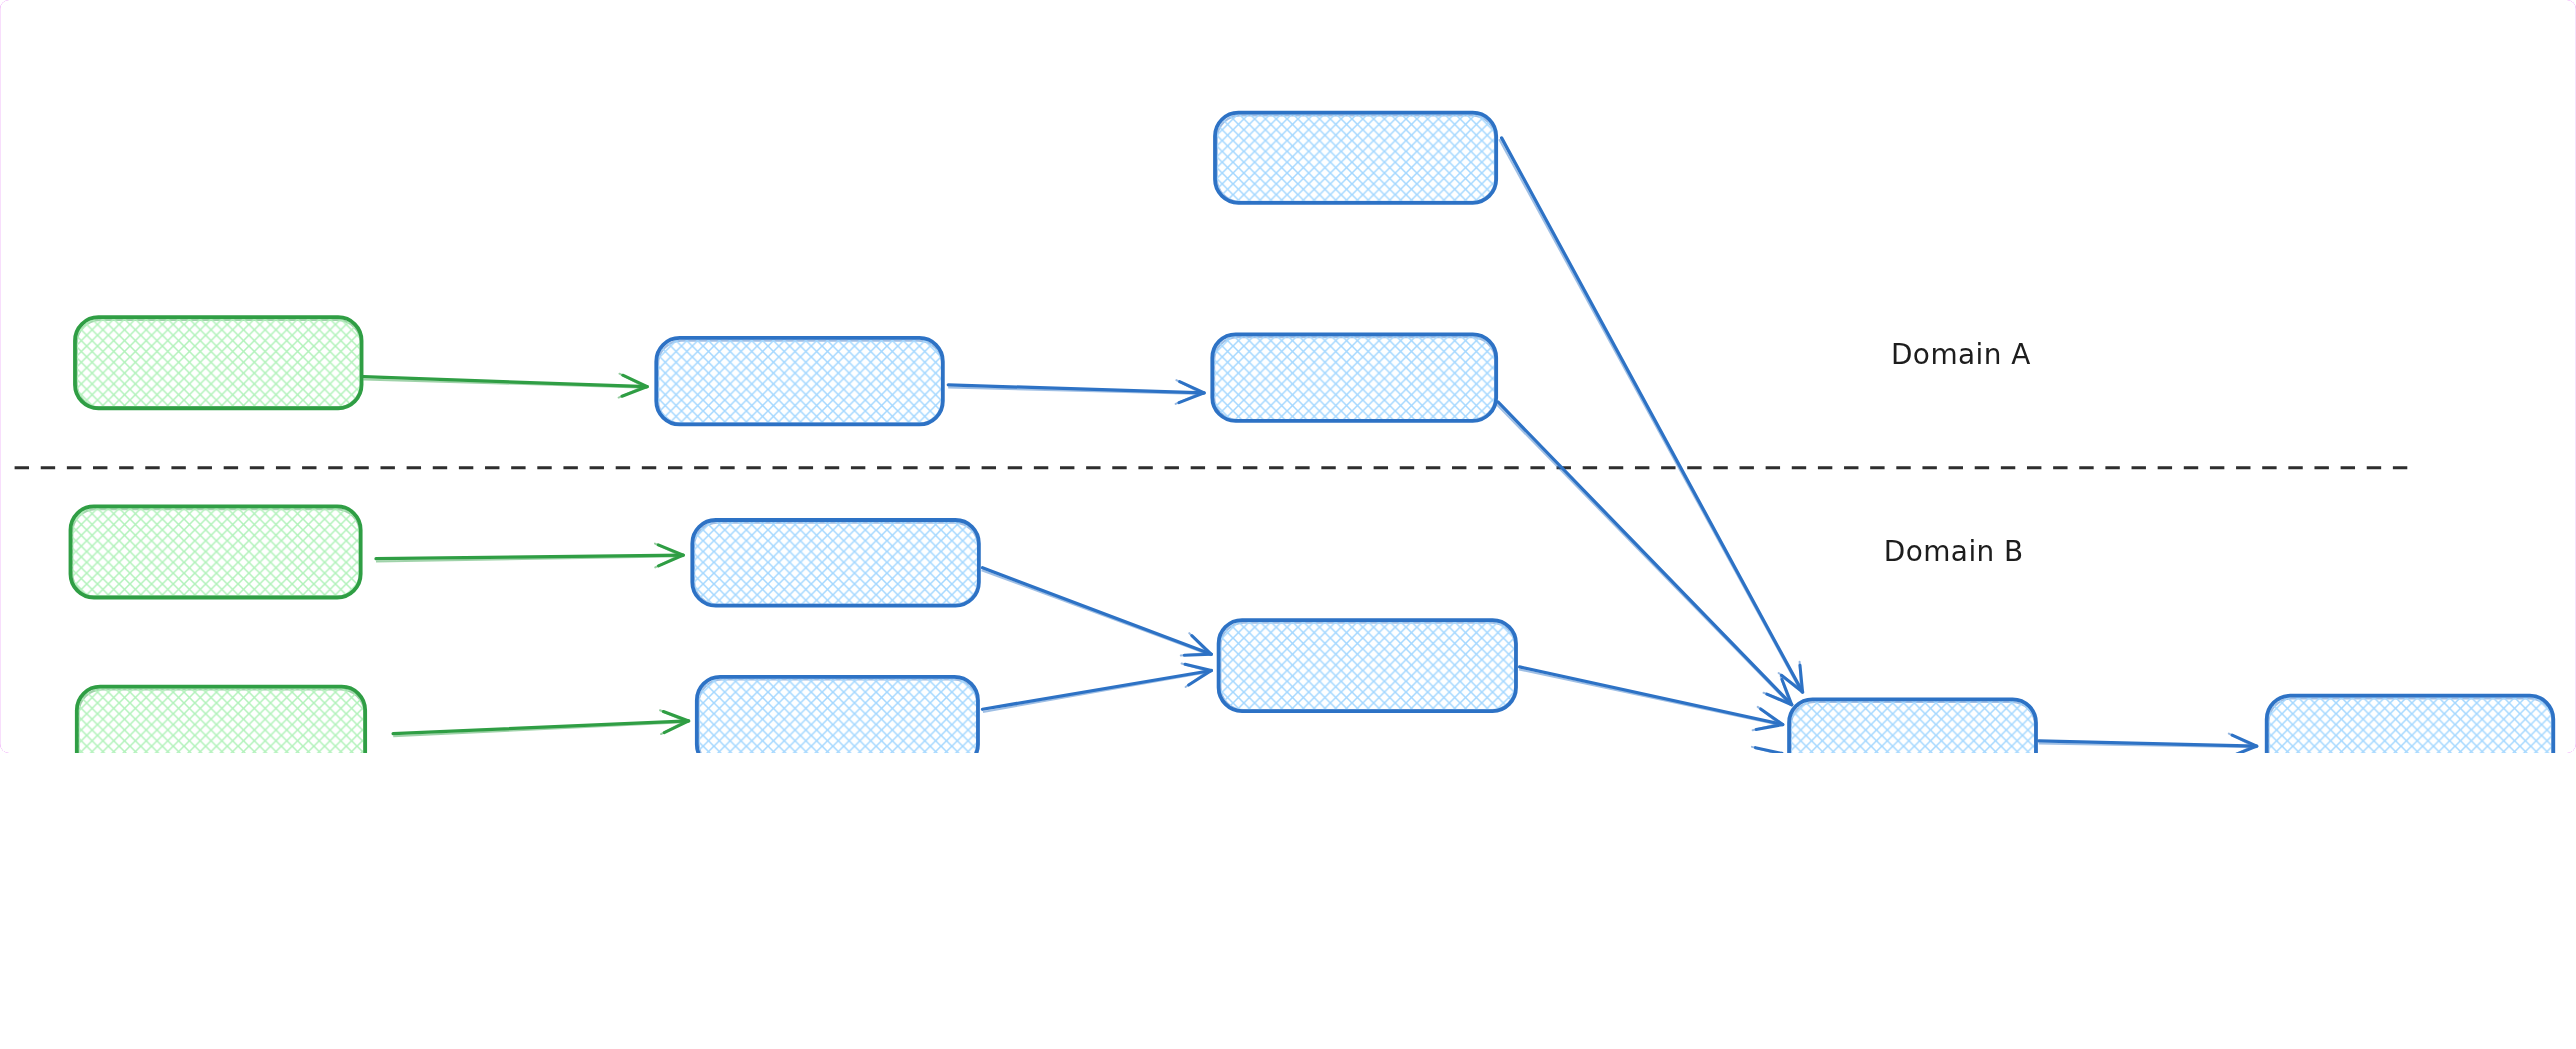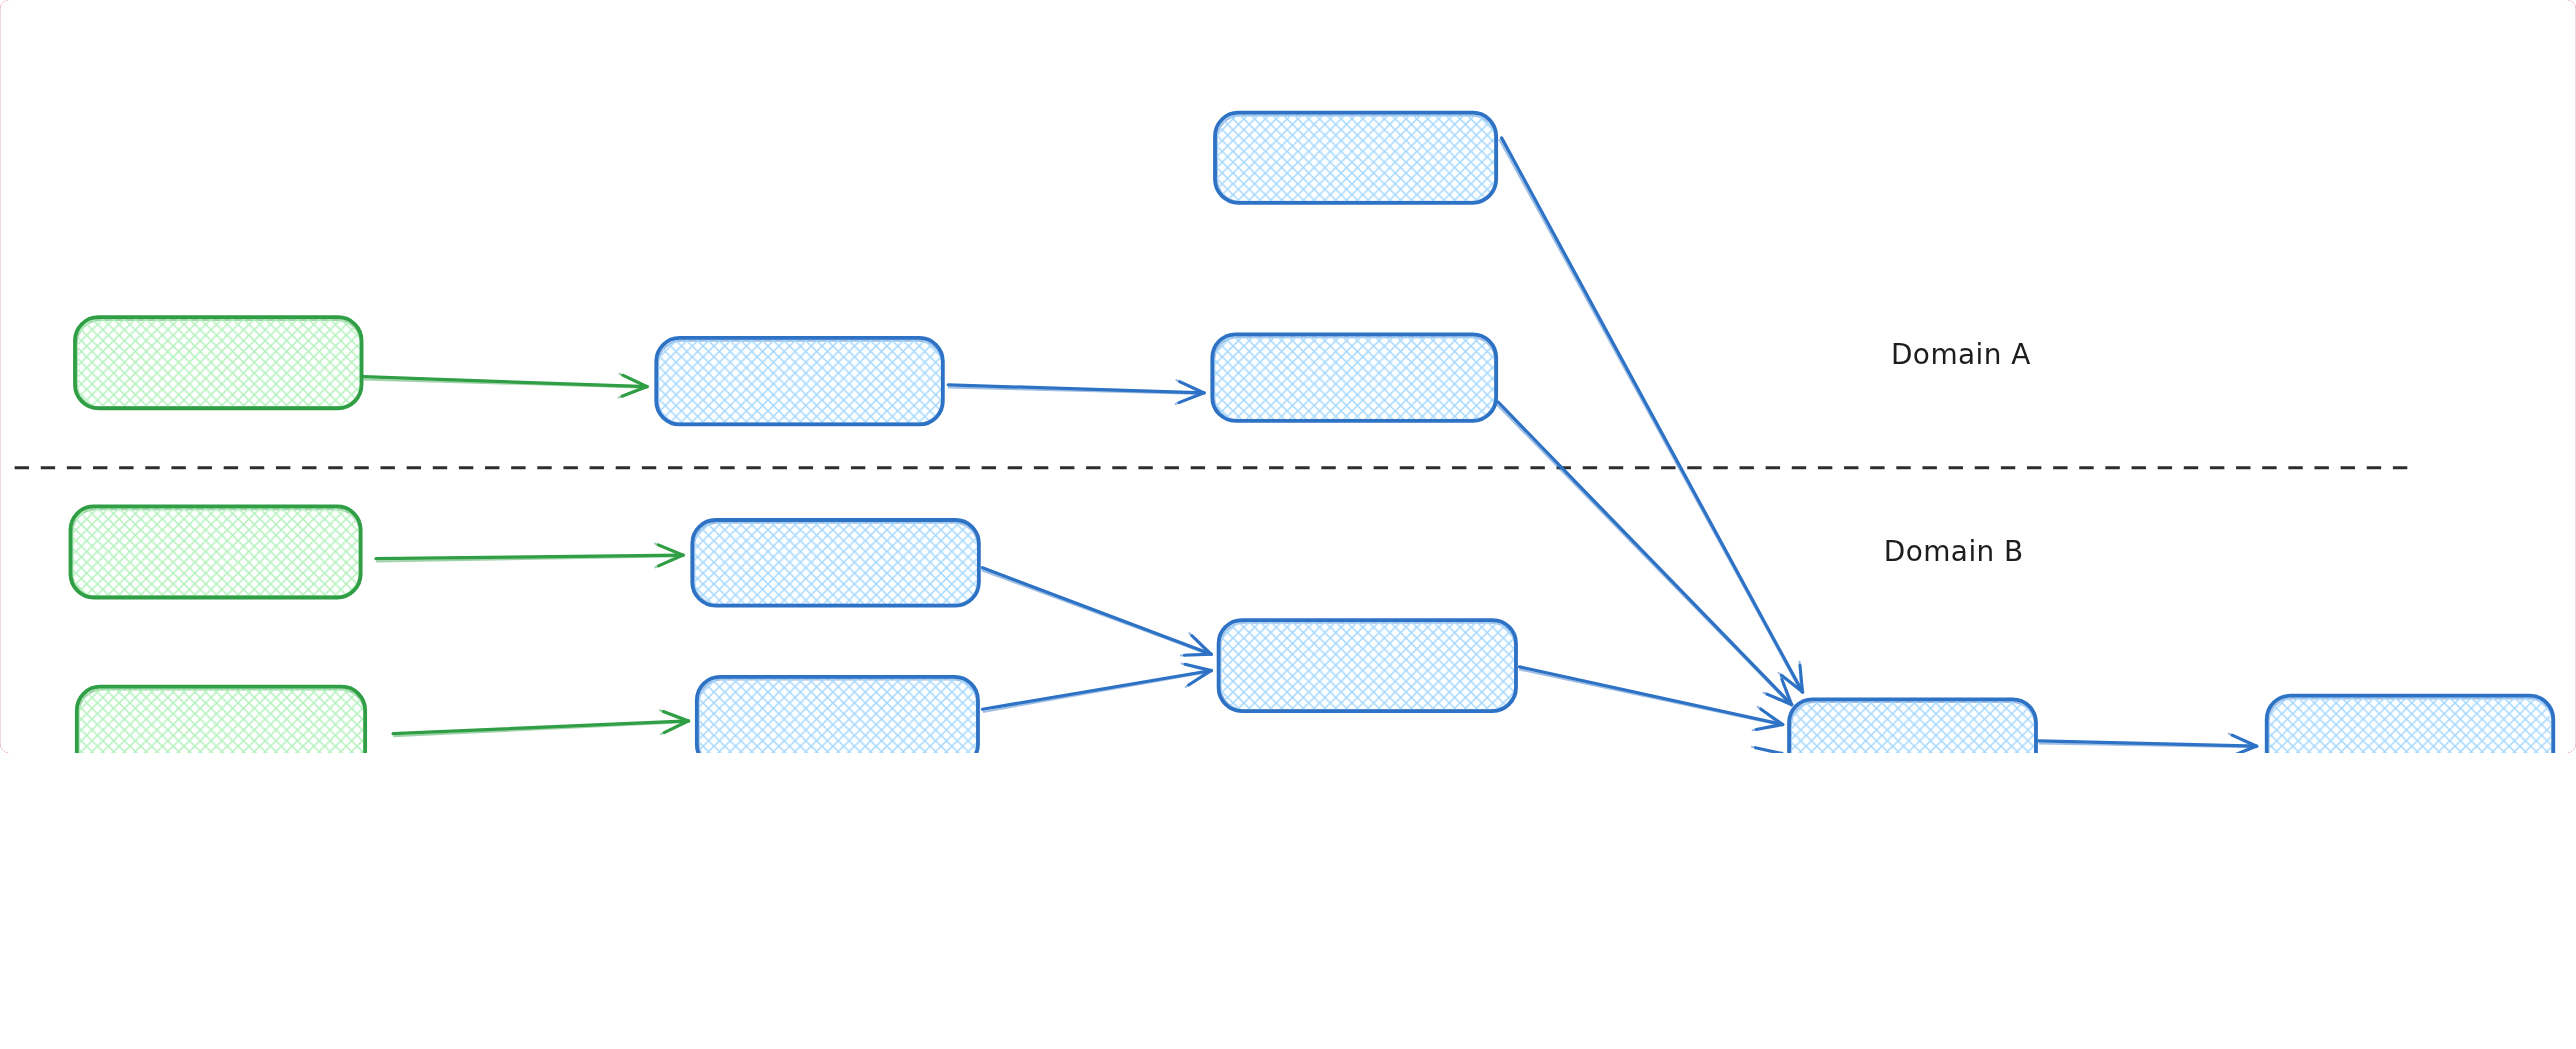--- a/index.html
+++ b/index.html
@@ -1,16 +1,16 @@
 <!DOCTYPE html>
 <html style="font-size:14.4px"><head>
 <meta charset="utf-8">
 <style>
   html,body{margin:0;padding:0;background:#ffffff;}
-  .canvas-wrap{position:relative;width:2576px;height:753px;background:#be185d;overflow:hidden;
+  .canvas-wrap{position:relative;width:2576px;height:753px;background:#d946ef;overflow:hidden;
                font-family:"DejaVu Sans",sans-serif;border-radius:9px;}
   svg text{font-family:"DejaVu Sans",sans-serif;font-size:31px;letter-spacing:0.5px;}
 </style>
 </head>
 <body>
 
 <div class="canvas-wrap">
   <svg id="scene" width="2576" height="1049" viewBox="0 0 2858 1164" xmlns="http://www.w3.org/2000/svg">
     <defs>
       <pattern id="hatch-blue" width="12" height="12" patternUnits="userSpaceOnUse">

